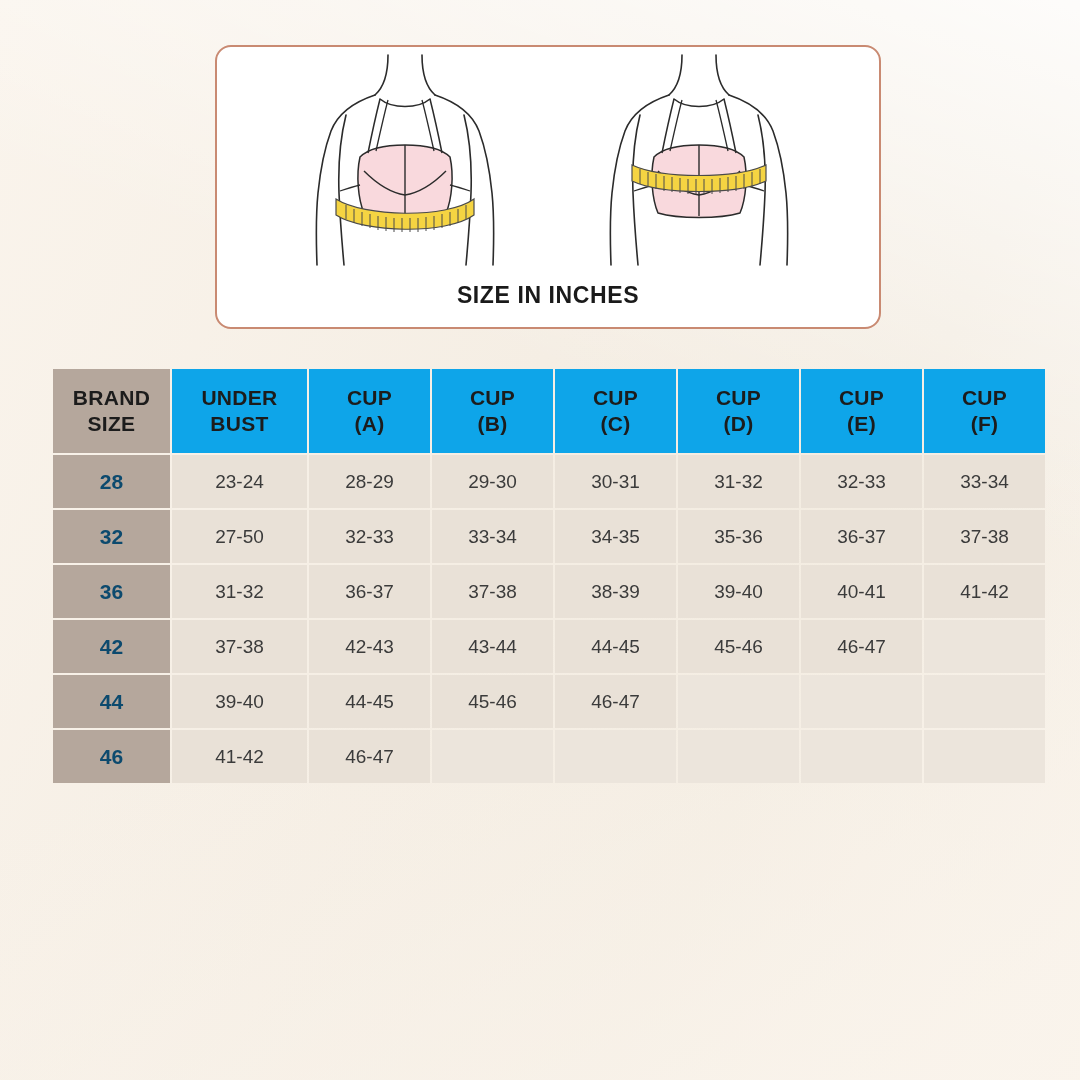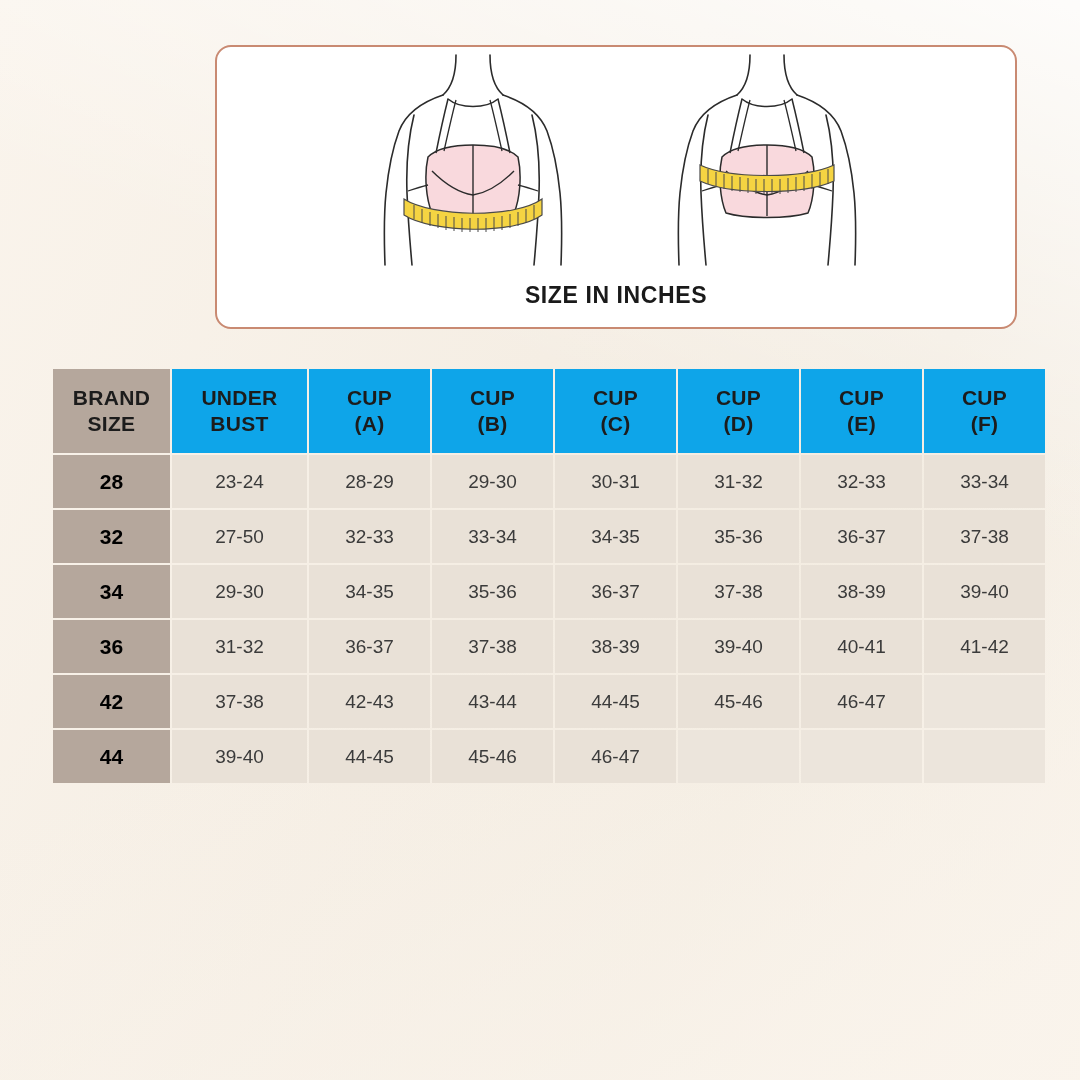--- a/index.html
+++ b/index.html
@@ -28,21 +28,21 @@
     position: relative;
     width: 1080px;
     height: 1080px;
   }
 
   
   .illus-card {
     position: absolute;
     left: 215px;
     top: 45px;
-    width: 802px;
+    width: 666px;
     height: 284px;
     background: #ffffff;
     border: 2.5px solid #c98a72;
     border-radius: 16px;
     box-sizing: border-box;
   }
   .illus-inner {
     position: relative;
     width: 100%;
     height: 100%;
@@ -102,21 +102,21 @@
     letter-spacing: 0.3px;
   }
   table.size-table thead th.brand-head {
     background: #b5a79c;
     margin-top: 28px;
   }
   table.size-table tbody td.brand-cell {
     background: #b5a79c;
     font-weight: bold;
     font-size: 21px;
-    color: #000000;
+    color: #0c4a6e;
   }
   table.size-table tbody td.data-cell {
     background: #e9e1d7;
     font-size: 19px;
   }
   table.size-table tbody td.data-cell.empty {
     background: #ece5dc;
   }
   col.c-brand { width: 117px; }
   col.c-under { width: 135px; }
@@ -300,30 +300,20 @@
             <td class="brand-cell">32</td>
             <td class="data-cell">27-50</td>
             <td class="data-cell">32-33</td>
             <td class="data-cell">33-34</td>
             <td class="data-cell">34-35</td>
             <td class="data-cell">35-36</td>
             <td class="data-cell">36-37</td>
             <td class="data-cell">37-38</td>
           </tr>
           <tr>
-            <td class="brand-cell">34</td>
-            <td class="data-cell">29-30</td>
-            <td class="data-cell">34-35</td>
-            <td class="data-cell">35-36</td>
-            <td class="data-cell">36-37</td>
-            <td class="data-cell">37-38</td>
-            <td class="data-cell">38-39</td>
-            <td class="data-cell">39-40</td>
-          </tr>
-          <tr>
             <td class="brand-cell">36</td>
             <td class="data-cell">31-32</td>
             <td class="data-cell">36-37</td>
             <td class="data-cell">37-38</td>
             <td class="data-cell">38-39</td>
             <td class="data-cell">39-40</td>
             <td class="data-cell">40-41</td>
             <td class="data-cell">41-42</td>
           </tr>
           <tr>
@@ -339,16 +329,26 @@
           <tr>
             <td class="brand-cell">44</td>
             <td class="data-cell">39-40</td>
             <td class="data-cell">44-45</td>
             <td class="data-cell">45-46</td>
             <td class="data-cell">46-47</td>
             <td class="data-cell empty"></td>
             <td class="data-cell empty"></td>
             <td class="data-cell empty"></td>
           </tr>
+          <tr>
+            <td class="brand-cell">46</td>
+            <td class="data-cell">41-42</td>
+            <td class="data-cell">46-47</td>
+            <td class="data-cell empty"></td>
+            <td class="data-cell empty"></td>
+            <td class="data-cell empty"></td>
+            <td class="data-cell empty"></td>
+            <td class="data-cell empty"></td>
+          </tr>
         </tbody>
     </table>
   </div>
 </div>
 
 </body></html>

